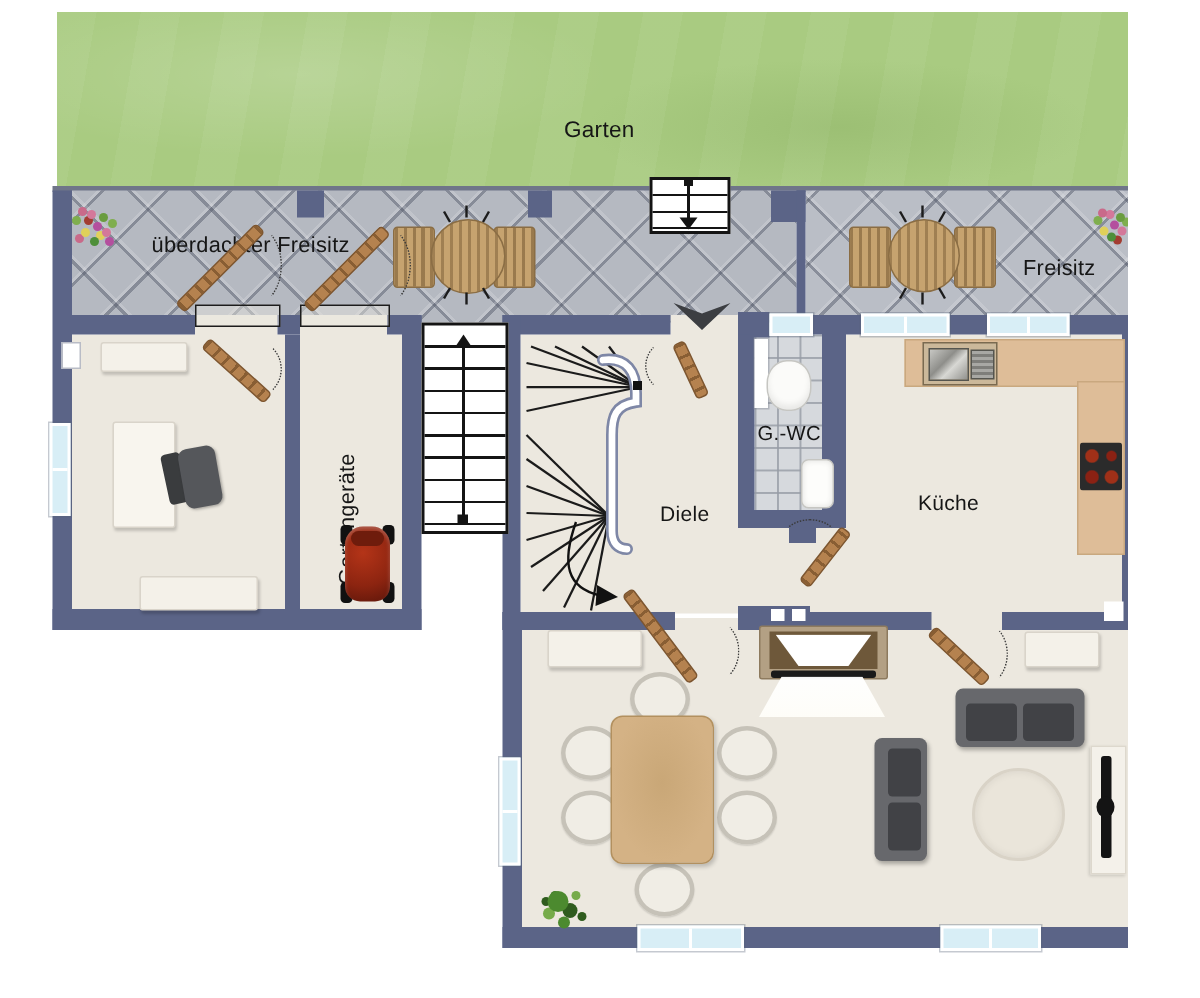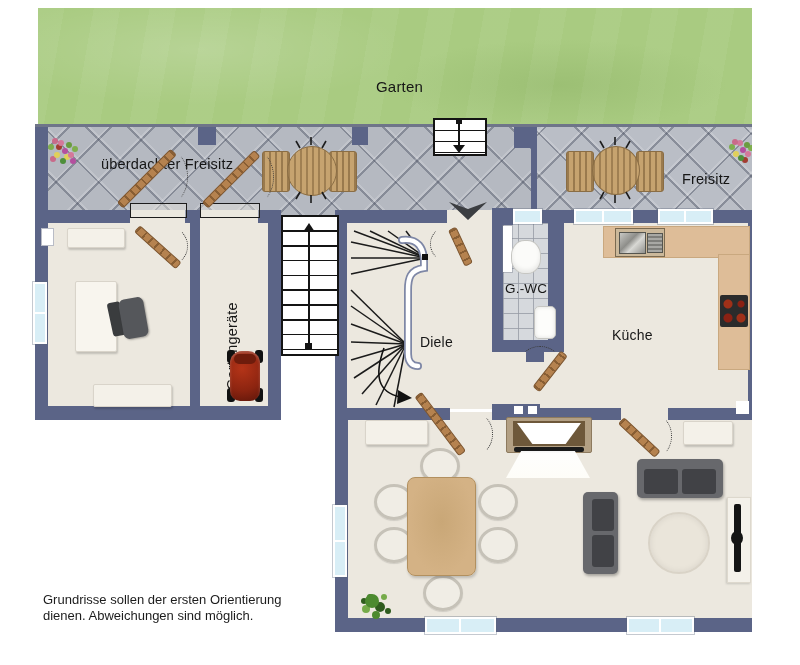--- a/index.html
+++ b/index.html
@@ -273,22 +273,18 @@
   </div>
   <div class="abs" style="left:648px;top:512px;width:58px;height:58px;border-radius:50%;background:#eae5da;border:2px solid #d9d3c7;box-shadow:inset 0 0 6px rgba(0,0,0,.08)"></div>
   <div class="abs" style="left:727px;top:497px;width:22px;height:84px;background:#f4f1ea;border:1px solid #ddd8cd;box-shadow:-1px 1px 2px rgba(0,0,0,.15)"></div>
   <div class="abs" style="left:734px;top:504px;width:7px;height:68px;background:#141414;border-radius:2px"></div>
   <div class="abs" style="left:731px;top:531px;width:12px;height:14px;background:#141414;border-radius:50%"></div>
 
   <div class="abs" style="left:355px;top:586px;width:40px;height:36px">
     <div class="dot" style="left:10px;top:8px;width:14px;height:14px;background:#4c8a2f;box-shadow:8px 6px 0 -2px #2f5c1e,-6px 8px 0 -3px #76ab4a,12px -4px 0 -4px #76ab4a,-2px -4px 0 -4px #3f7a28,4px 14px 0 -3px #4c8a2f,16px 10px 0 -4px #2f5c1e,-8px 0px 0 -4px #2f5c1e"></div>
   </div>
 
-  <div class="lbl" style="left:420px;top:334px">Diele</div>
+  <div class="lbl" style="left:440px;top:334px">Diele</div>
 
   <div class="lbl vlbl" style="left:754px;top:556px;height:72px;font-size:8px;color:rgba(255,255,255,.85);letter-spacing:.5px">McGrundriss</div>
 
-  <div class="abs" style="left:43px;top:592px;font-size:13px;color:#1c1c1c;line-height:16px">
-    <div>Grundrisse sollen der ersten Orientierung</div>
-    <div>dienen. Abweichungen sind möglich.</div>
-  </div>
 
 </div>
 
 </body></html>

